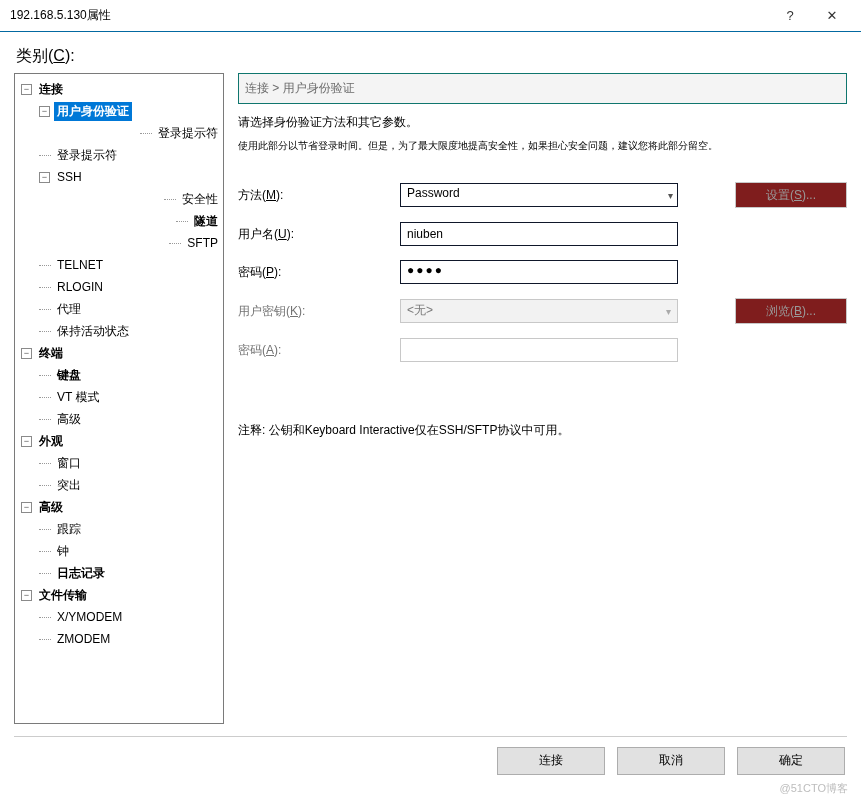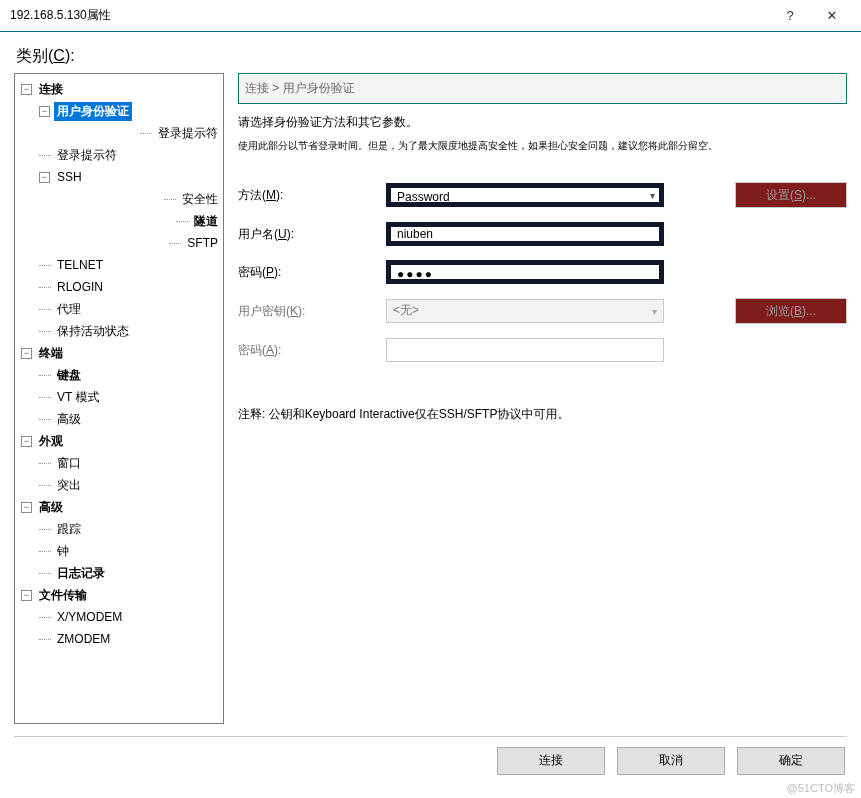--- a/index.html
+++ b/index.html
@@ -93,30 +93,30 @@
       color: #6b6b6b;
       font-size: 12px;
       margin-bottom: 10px;
     }
     .desc { font-size: 12px; margin-bottom: 6px; }
     .desc2 { font-size: 10px; line-height: 1.7; margin-bottom: 28px; }
     .form-row {
       display: flex;
       align-items: center;
       margin-bottom: 14px;
-      gap: 10px;
+      gap: 24px;
     }
     .form-label {
       width: 138px;
       font-size: 12px;
     }
     .disabled-text { color: #737373; }
     .select, .input, .combo {
       height: 24px;
-      border: 5px solid #0f172a;
+      border: 1px solid #0f172a;
       background: #fff;
       font-size: 12px;
       padding: 2px 6px;
       width: 278px;
     }
     .select { position: relative; padding-right: 22px; }
     .select .chev {
       position: absolute; right: 4px; top: 50%; transform: translateY(-50%);
       font-size: 10px; color: #555;
     }
@@ -130,21 +130,21 @@
     .btn-side {
       width: 112px; height: 26px;
       background: #7f1d1d;
       border: 1px solid #c8c8c8;
       color: #9a9a9a;
       font-size: 12px;
       margin-left: auto;
       display: flex; align-items: center; justify-content: center;
     }
     .note {
-      margin-top: 30px;
+      margin-top: 46px;
       font-size: 12px;
     }
     .button-bar {
       height: 48px;
       border-top: 1px solid #ccc;
       margin-top: 12px;
       display: flex;
       align-items: center;
       justify-content: flex-end;
       gap: 12px;
@@ -152,21 +152,21 @@
     }
     .dlg-btn {
       width: 108px; height: 28px;
       border: 1px solid #adadad;
       background: #e1e1e1;
       font-size: 12px;
       display: flex; align-items: center; justify-content: center;
     }
     .watermark {
       position: absolute;
-      right: 6px; bottom: 2px;
+      right: 13px; bottom: 2px;
       color: #bdbdbd;
       font-size: 11px;
       pointer-events: none;
     }
   </style>
 </head>
 <body>
 
 <div class="titlebar">
   <span class="title">192.168.5.130属性</span>

